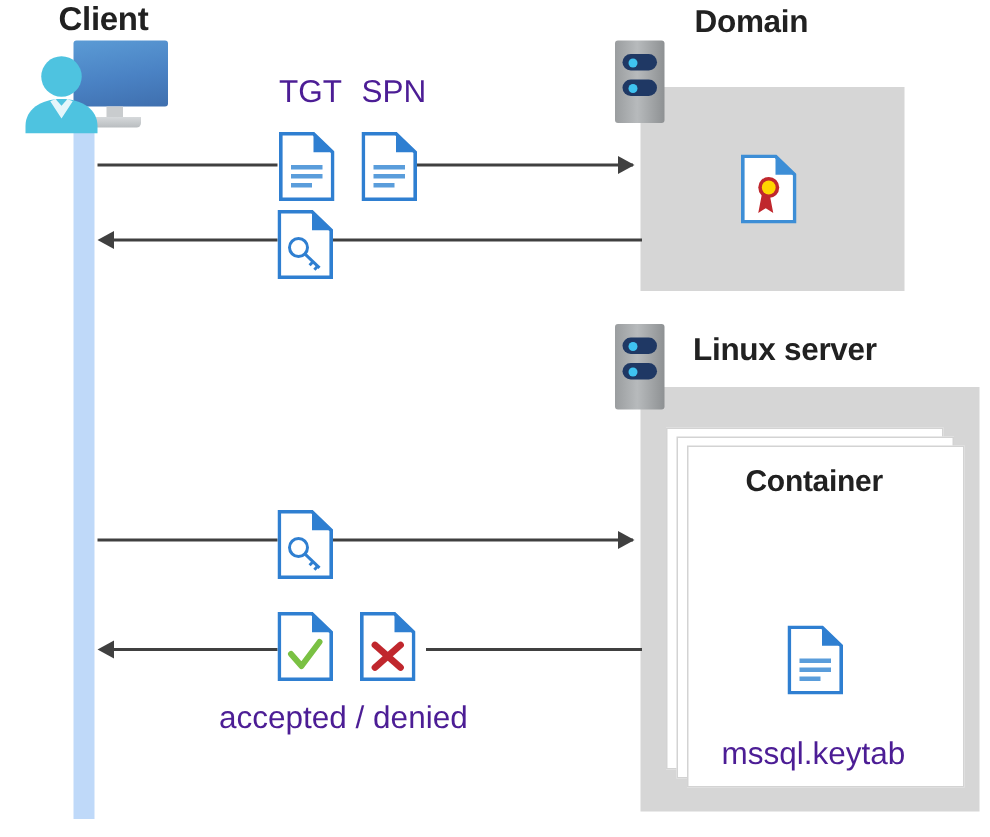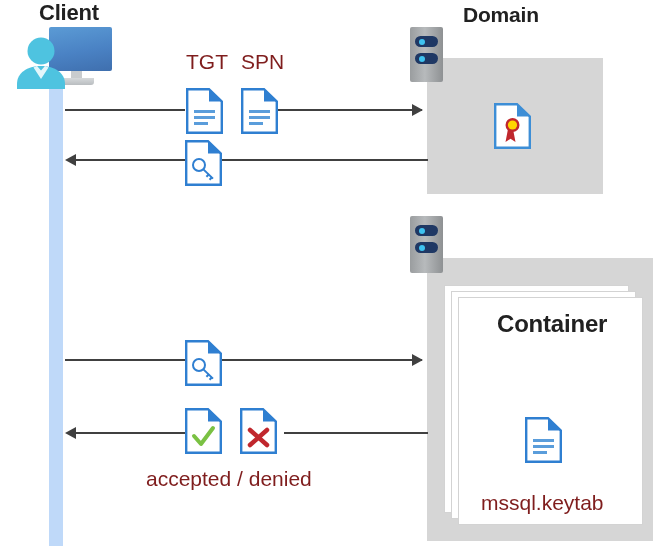--- a/index.html
+++ b/index.html
@@ -8,21 +8,21 @@
     background:#ffffff;
     font-family:"Liberation Sans", sans-serif;
     color:#1a1a1a;
     overflow:hidden;
   }
   #canvas{position:relative;width:660px;height:558px;border-radius:16px;}
   .abs{position:absolute;}
 
   
   .ttl{font-weight:bold;color:#212121;letter-spacing:-0.2px;}
-  .lbl{color:#7f1d1d;}
+  .lbl{color:#4c1d95;}
 
   
   .lifeline{background:#bfd9f9;}
 
   
   .mon-screen{
     background:linear-gradient(170deg,#5b9bd5 0%,#4a82c4 55%,#3f6fae 100%);
     border-radius:2px;
   }
   .mon-neck{background:#c9ccce;}
@@ -107,26 +107,27 @@
 
   <div class="abs panel" style="left:427px;top:258px;width:226px;height:283px;"></div>
 
   <div class="abs rack" style="left:410px;top:216px;width:33px;height:57px;">
     <div class="abs rack-bar" style="left:5px;top:9px;width:23px;height:11px;"></div>
     <div class="abs rack-dot" style="left:9px;top:12px;width:6px;height:6px;"></div>
     <div class="abs rack-bar" style="left:5px;top:26px;width:23px;height:11px;"></div>
     <div class="abs rack-dot" style="left:9px;top:29px;width:6px;height:6px;"></div>
   </div>
 
+  <div class="abs ttl" style="left:462px;top:222px;font-size:21px;">Linux server</div>
 
   <div class="abs card" style="left:444px;top:285px;width:183px;height:226px;"></div>
   <div class="abs card" style="left:451px;top:291px;width:183px;height:226px;"></div>
   <div class="abs card" style="left:458px;top:297px;width:183px;height:226px;"></div>
 
-  <div class="abs ttl" style="left:497px;top:310px;font-size:24px;">Container</div>
+  <div class="abs ttl" style="left:497px;top:310px;font-size:20px;">Container</div>
 
 
   <div class="doc" style="left:525px;top:417px;">
     <svg width="37" height="46" viewBox="0 0 37 46">
       <path d="M1.2 1.2 H23 L35.8 13.5 V44.8 H1.2 Z" fill="#ffffff" stroke="#2f7fd1" stroke-width="2.4"></path>
       <path d="M23 1.2 L35.8 13.5 H23 Z" fill="#2f7fd1"></path>
       <rect x="8" y="22" width="21" height="3" fill="#5a9ddb"></rect>
       <rect x="8" y="28" width="21" height="3" fill="#5a9ddb"></rect>
       <rect x="8" y="34" width="14" height="3" fill="#5a9ddb"></rect>
     </svg>

